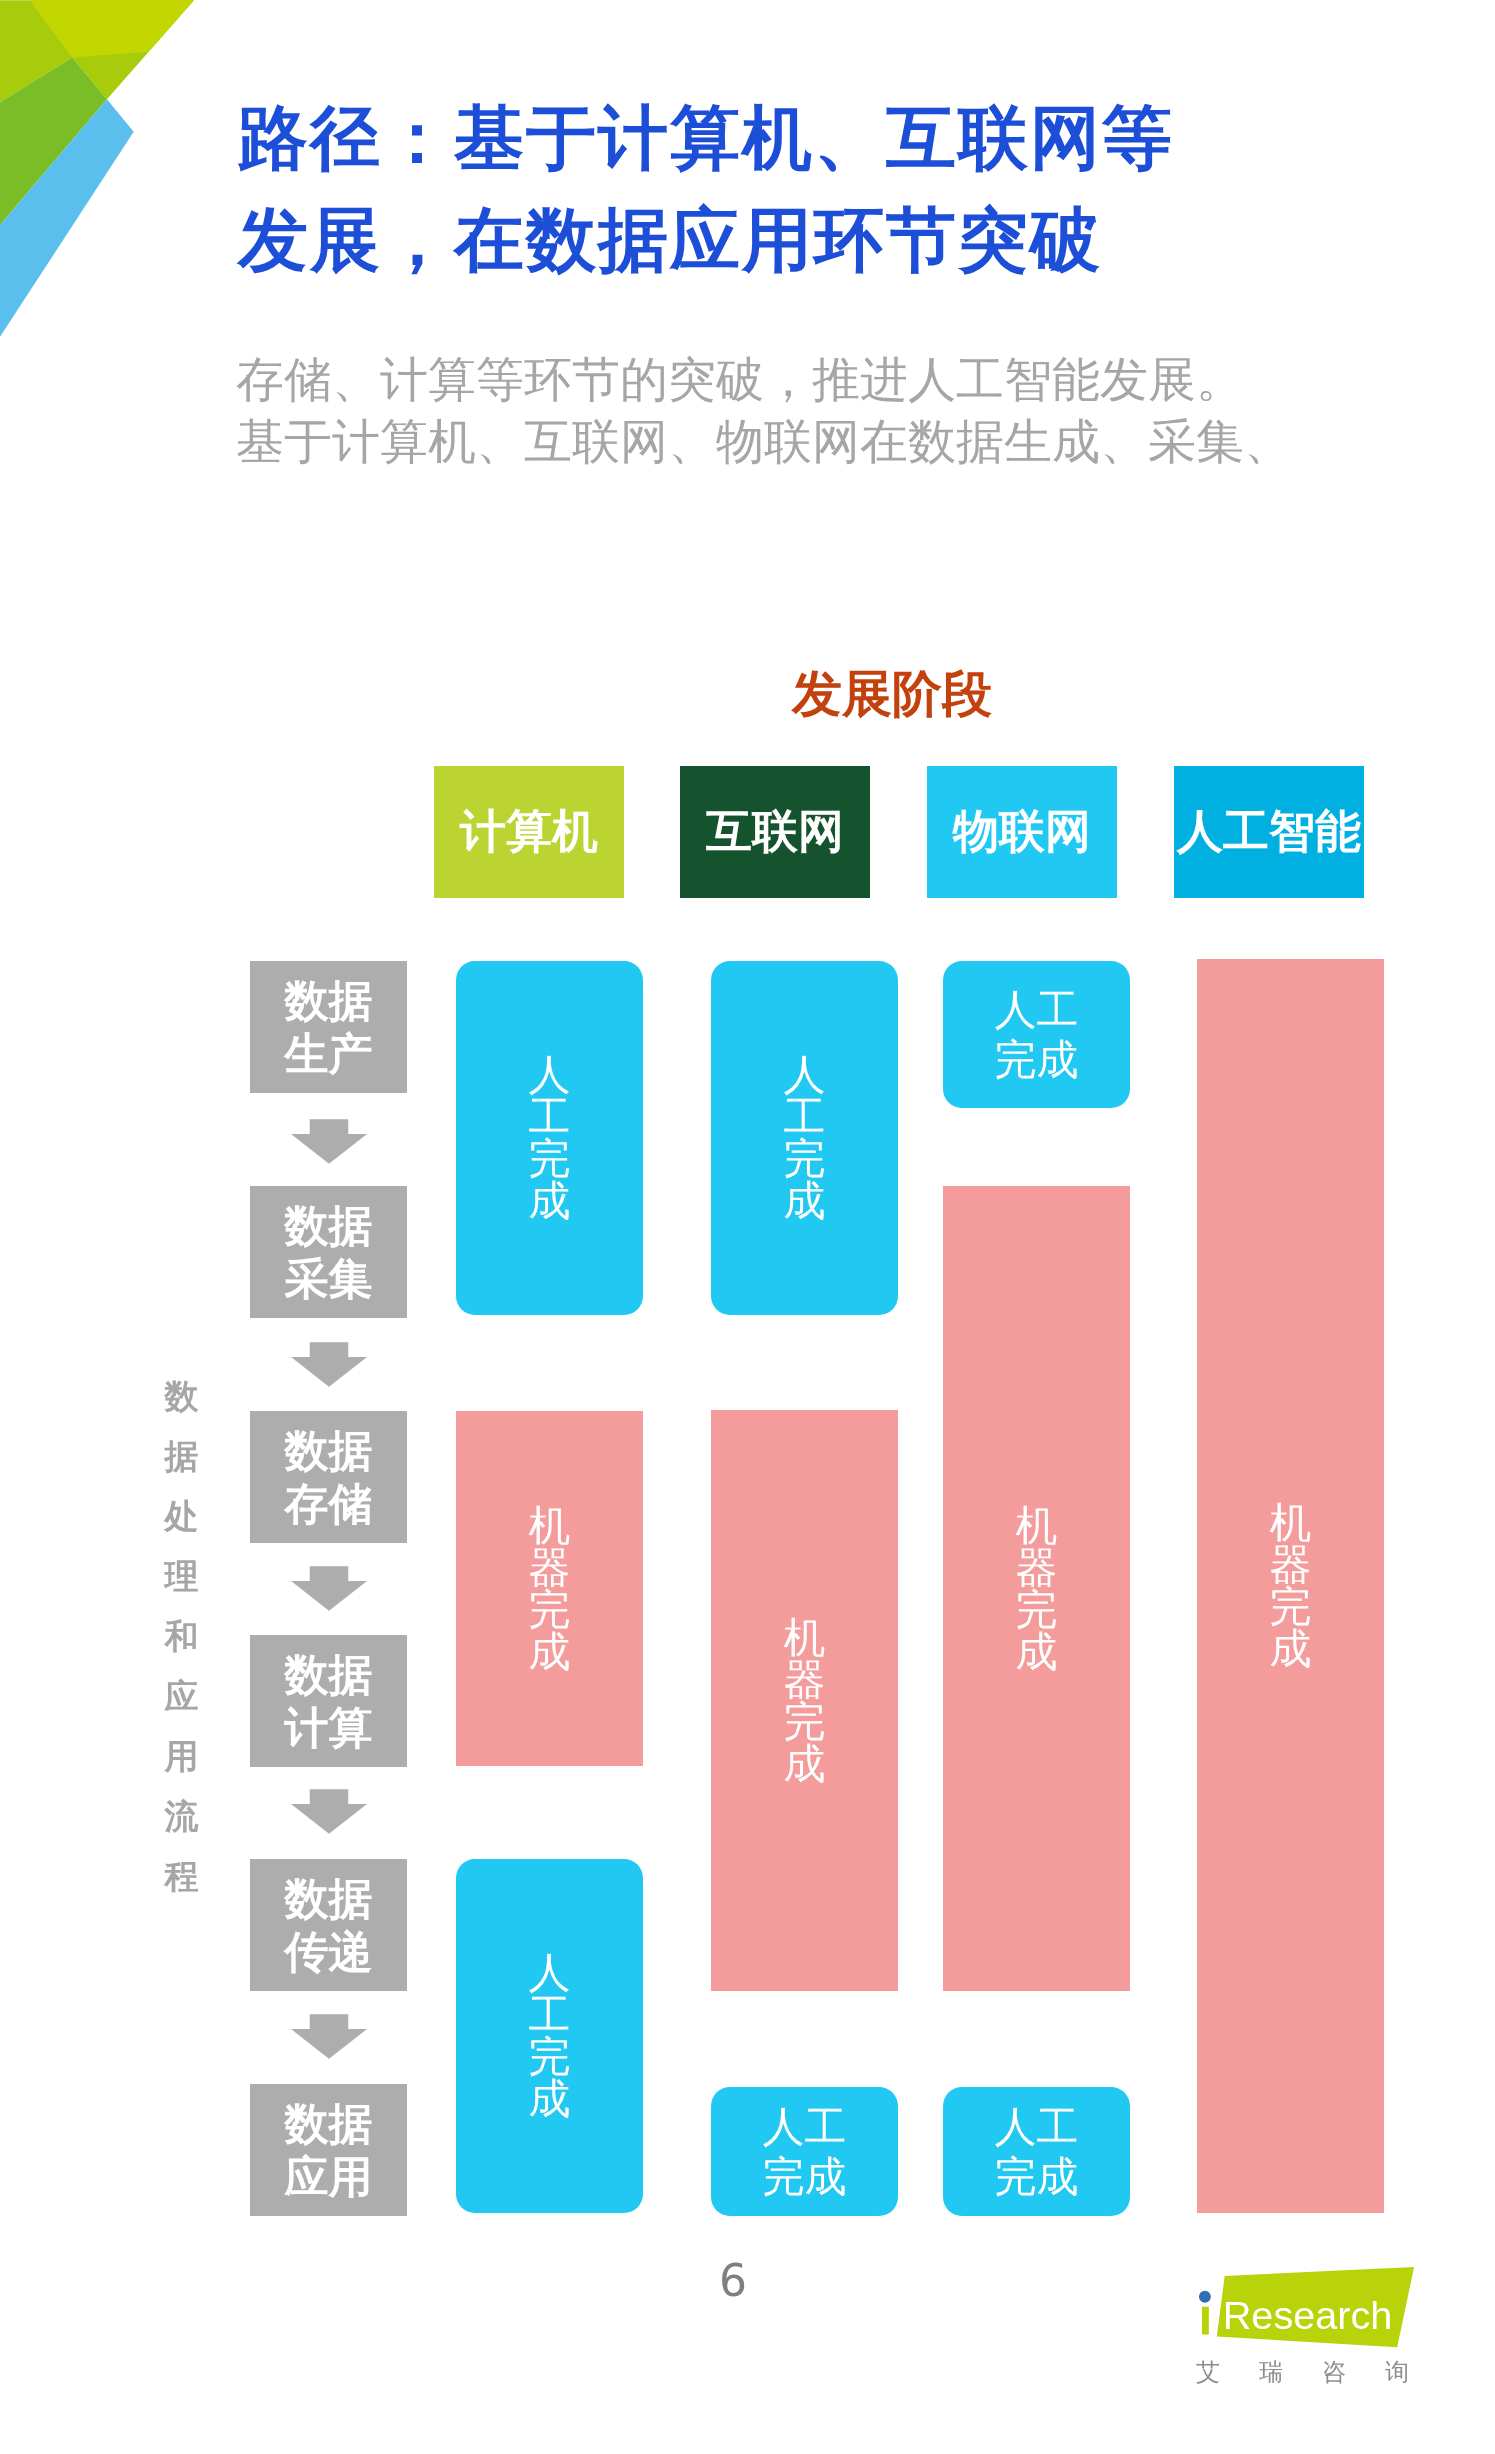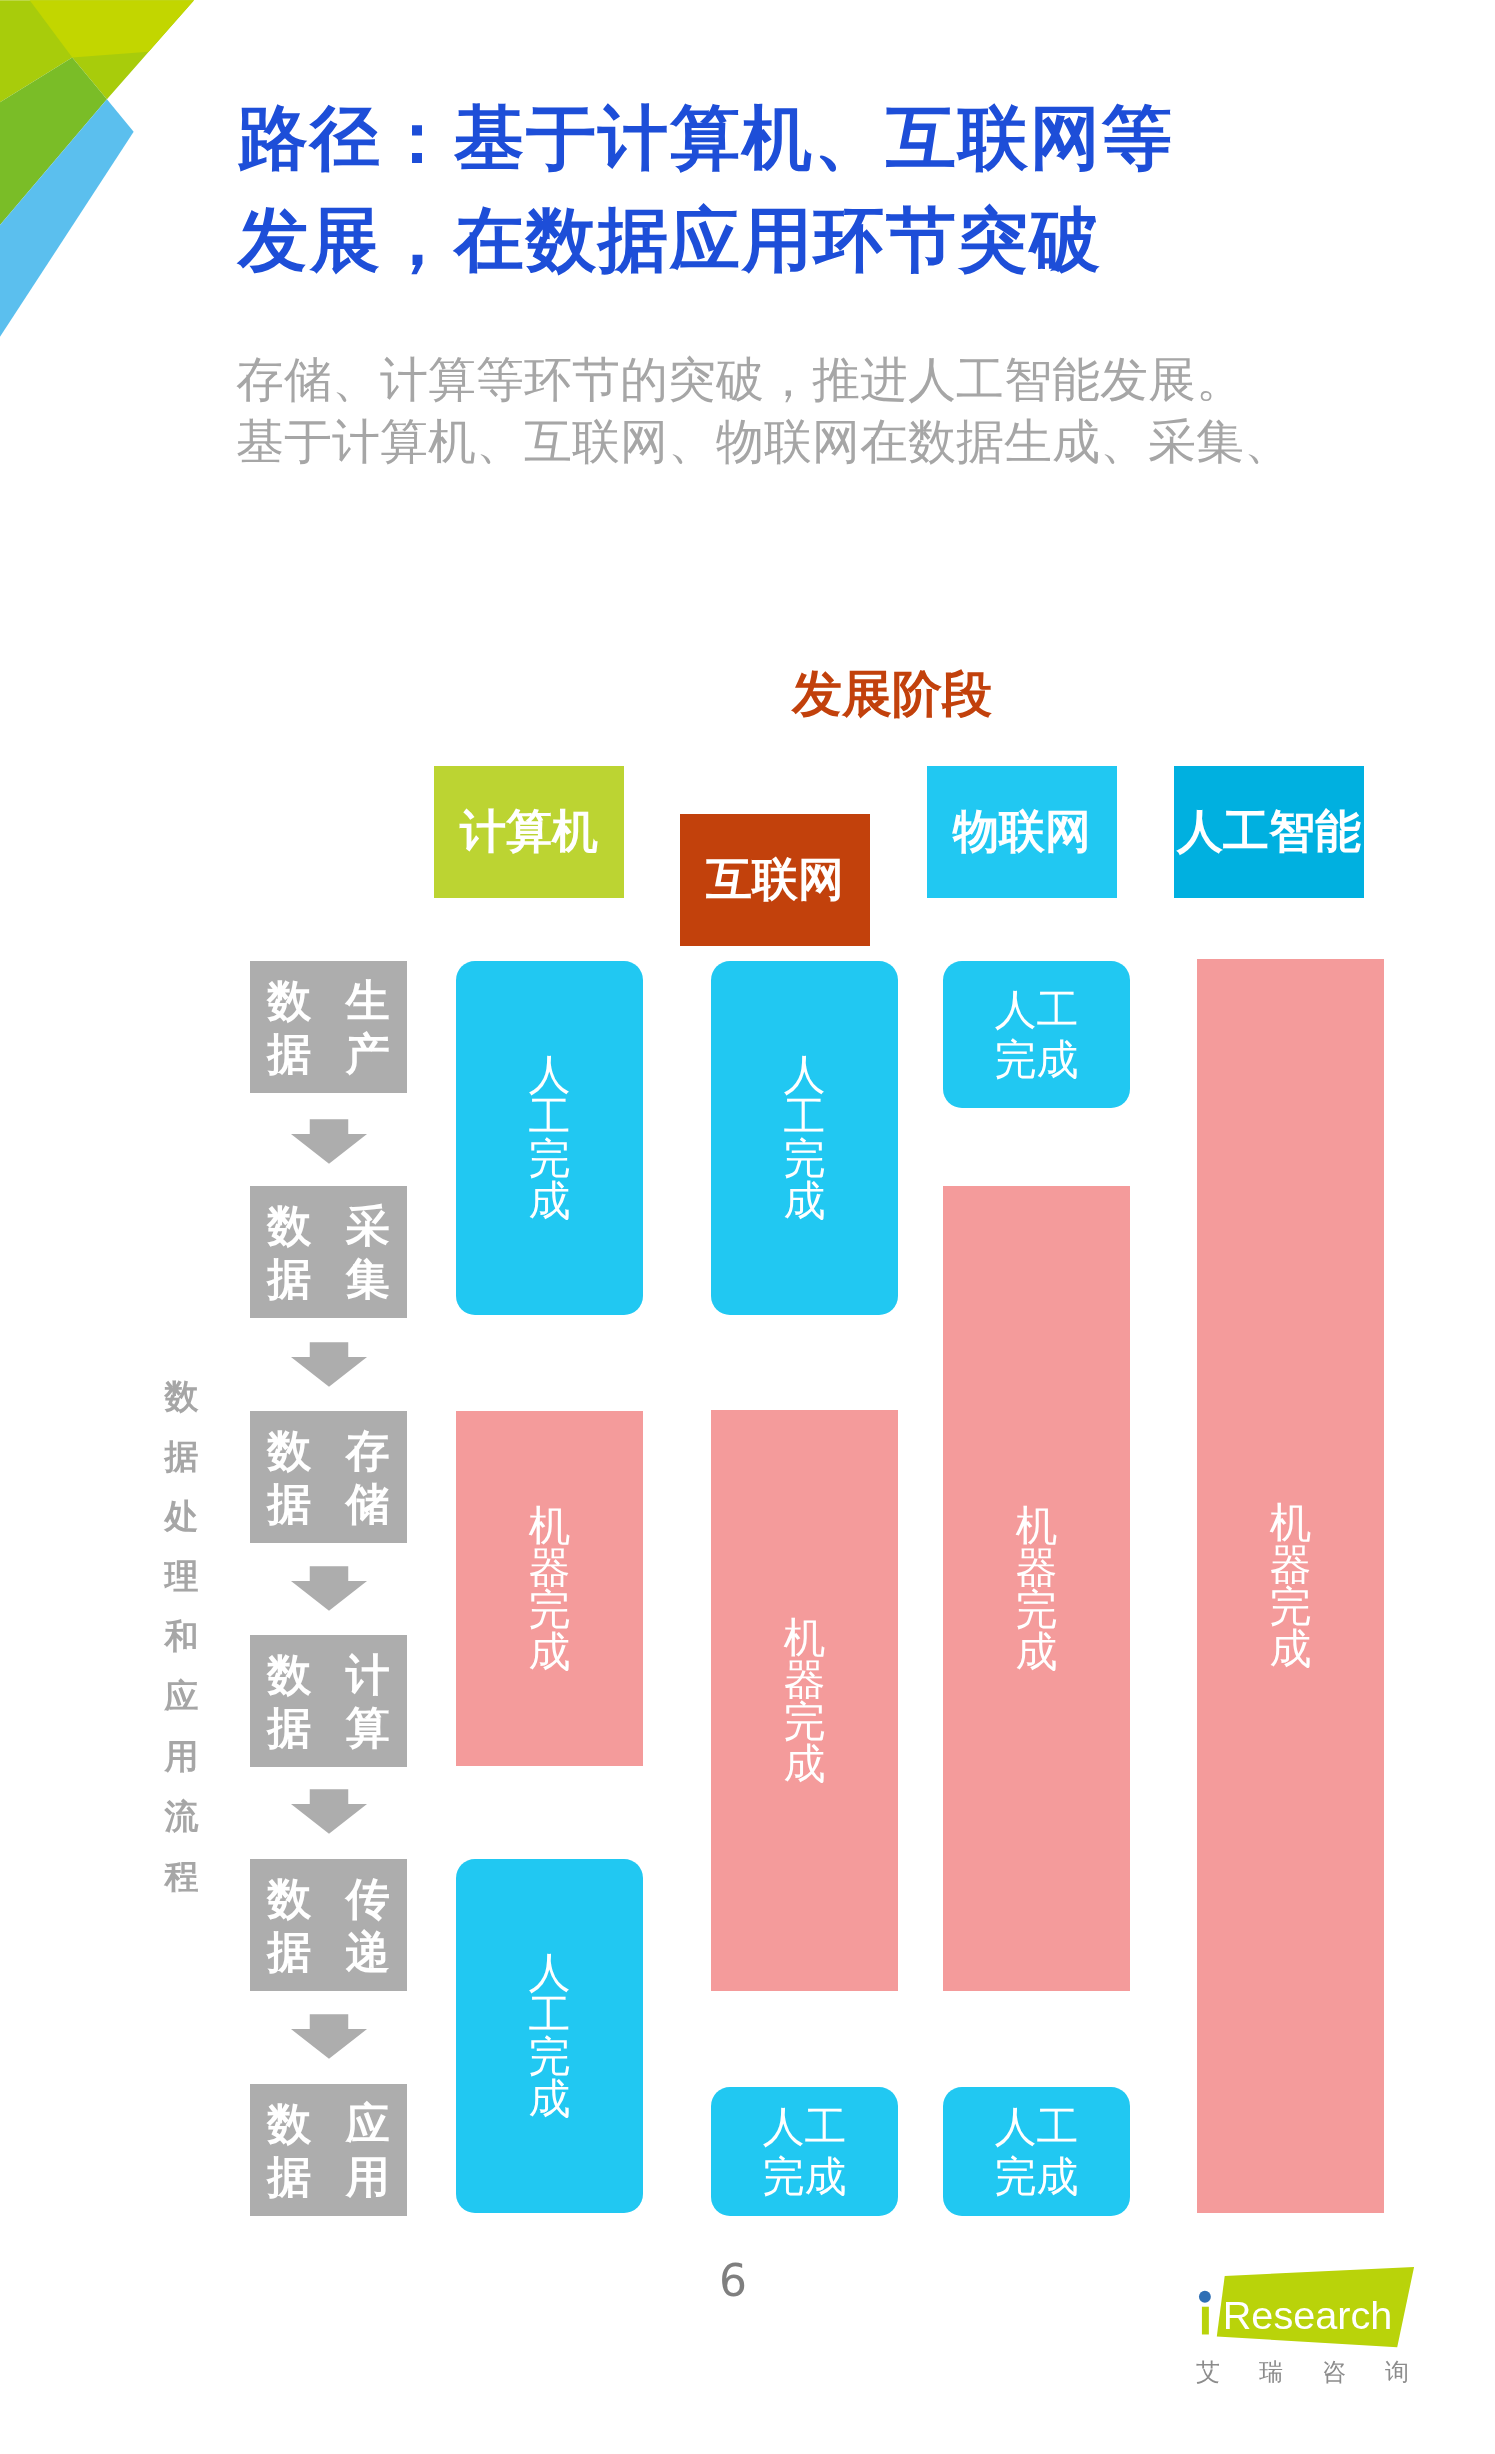--- a/index.html
+++ b/index.html
@@ -10,21 +10,21 @@
            color: #1d4ed8; font-size: 70px; line-height: 102px; letter-spacing: 2px; white-space: nowrap; font-weight: bold; }
   .title div { white-space: nowrap; }
   .subtitle { position: absolute; left: 236px; top: 348px; width: 1247px;
               color: #a6a6a6; font-size: 48px; line-height: 62px; white-space: nowrap; }
   .stage-heading { position: absolute; left: 792px; top: 665px; width: 257px; text-align: left;
                    color: #c2410c; font-size: 50px; font-weight: bold; line-height: 59px; }
   .stage { position: absolute; top: 766px; width: 190px; height: 132px; display: flex;
            align-items: center; justify-content: center; color: #fff; font-weight: bold; font-size: 46px; }
   .step { position: absolute; left: 250px; width: 157px; height: 132px; background: #adadad;
           color: #fff; font-weight: bold; font-size: 44px; line-height: 53px;
-          display: flex; flex-direction: row; align-items: center; justify-content: center; text-align: center; }
+          display: flex; flex-direction: column; align-items: center; justify-content: center; text-align: center; }
   .arrow { position: absolute; left: 291px; width: 76px; height: 45px; }
   .vlabel { position: absolute; left: 154px; top: 1366px; width: 55px; color: #a6a6a6;
             font-size: 34px; font-weight: bold; line-height: 60px; text-align: center; }
   .cell { position: absolute; width: 187px; color: #fff; display: flex; align-items: center; justify-content: center; text-align: center; }
   .cell.human { background: #21c8f2; border-radius: 19px; }
   .cell.machine { background: #f49b9b; }
   .cell .vtext { font-size: 42px; line-height: 42px; width: 46px; word-break: break-all; }
   .cell .htext { font-size: 42px; line-height: 50px; width: 99px; word-break: break-all; }
   .page-num { position: absolute; left: 708px; top: 2255px; width: 50px; text-align: center;
               color: #7f7f7f; font-size: 44px; }
@@ -48,21 +48,21 @@
 </div>
 
 <div class="subtitle">
   <div>存储、计算等环节的突破，推进人工智能发展。</div>
   <div>基于计算机、互联网、物联网在数据生成、采集、</div>
 </div>
 
 <div class="stage-heading">发展阶段</div>
 
 <div class="stage" style="left:434px;background:#bcd432;">计算机</div>
-<div class="stage" style="left:680px;background:#c2410c;margin-top:48px;">互联网</div>
+<div class="stage" style="left:680px;background:#14532d;">互联网</div>
 <div class="stage" style="left:927px;background:#21c8f2;">物联网</div>
 <div class="stage" style="left:1174px;background:#00b0e0;">人工智能</div>
 
 <div class="vlabel">数据处理和应用流程</div>
 
 <div class="step" style="top:961px;">
   <span>数据</span>
   <span>生产</span>
 </div>
 <svg class="arrow" style="top:1119px;" viewBox="0 0 77 45">

